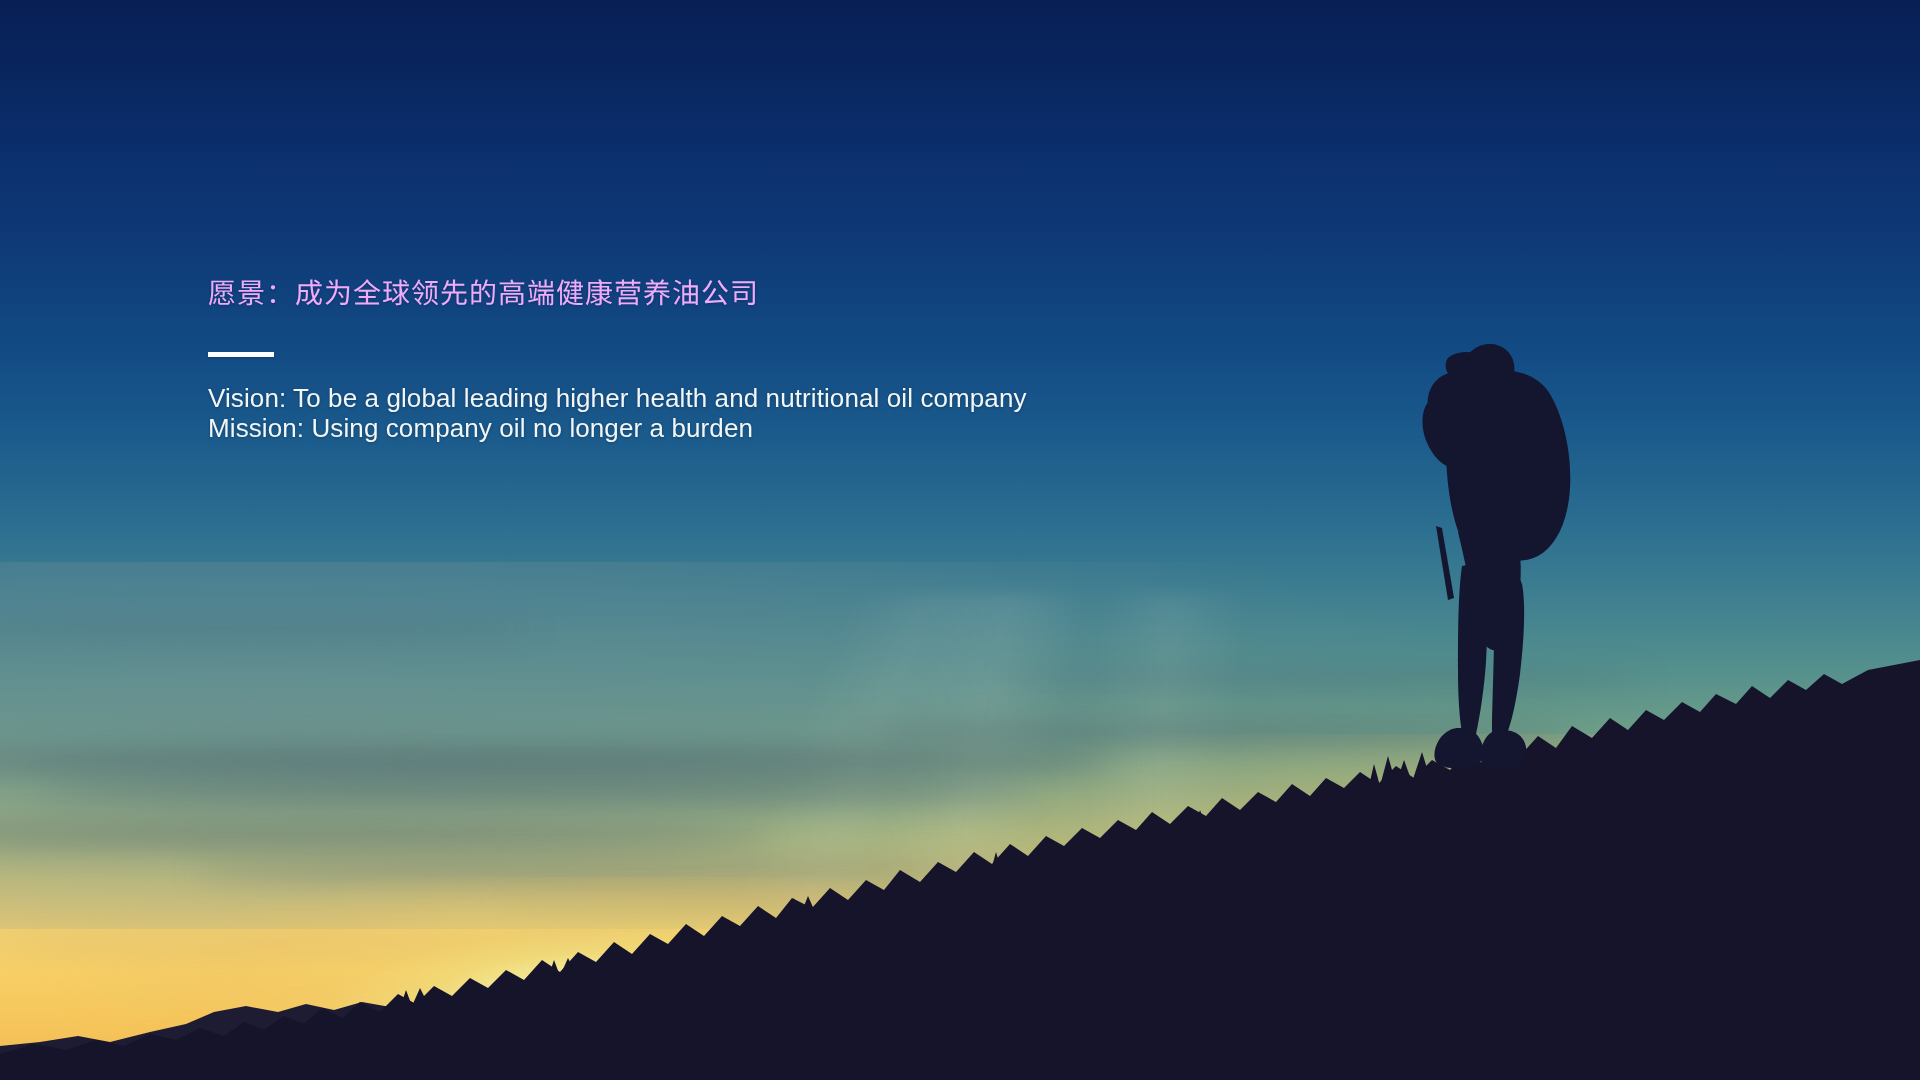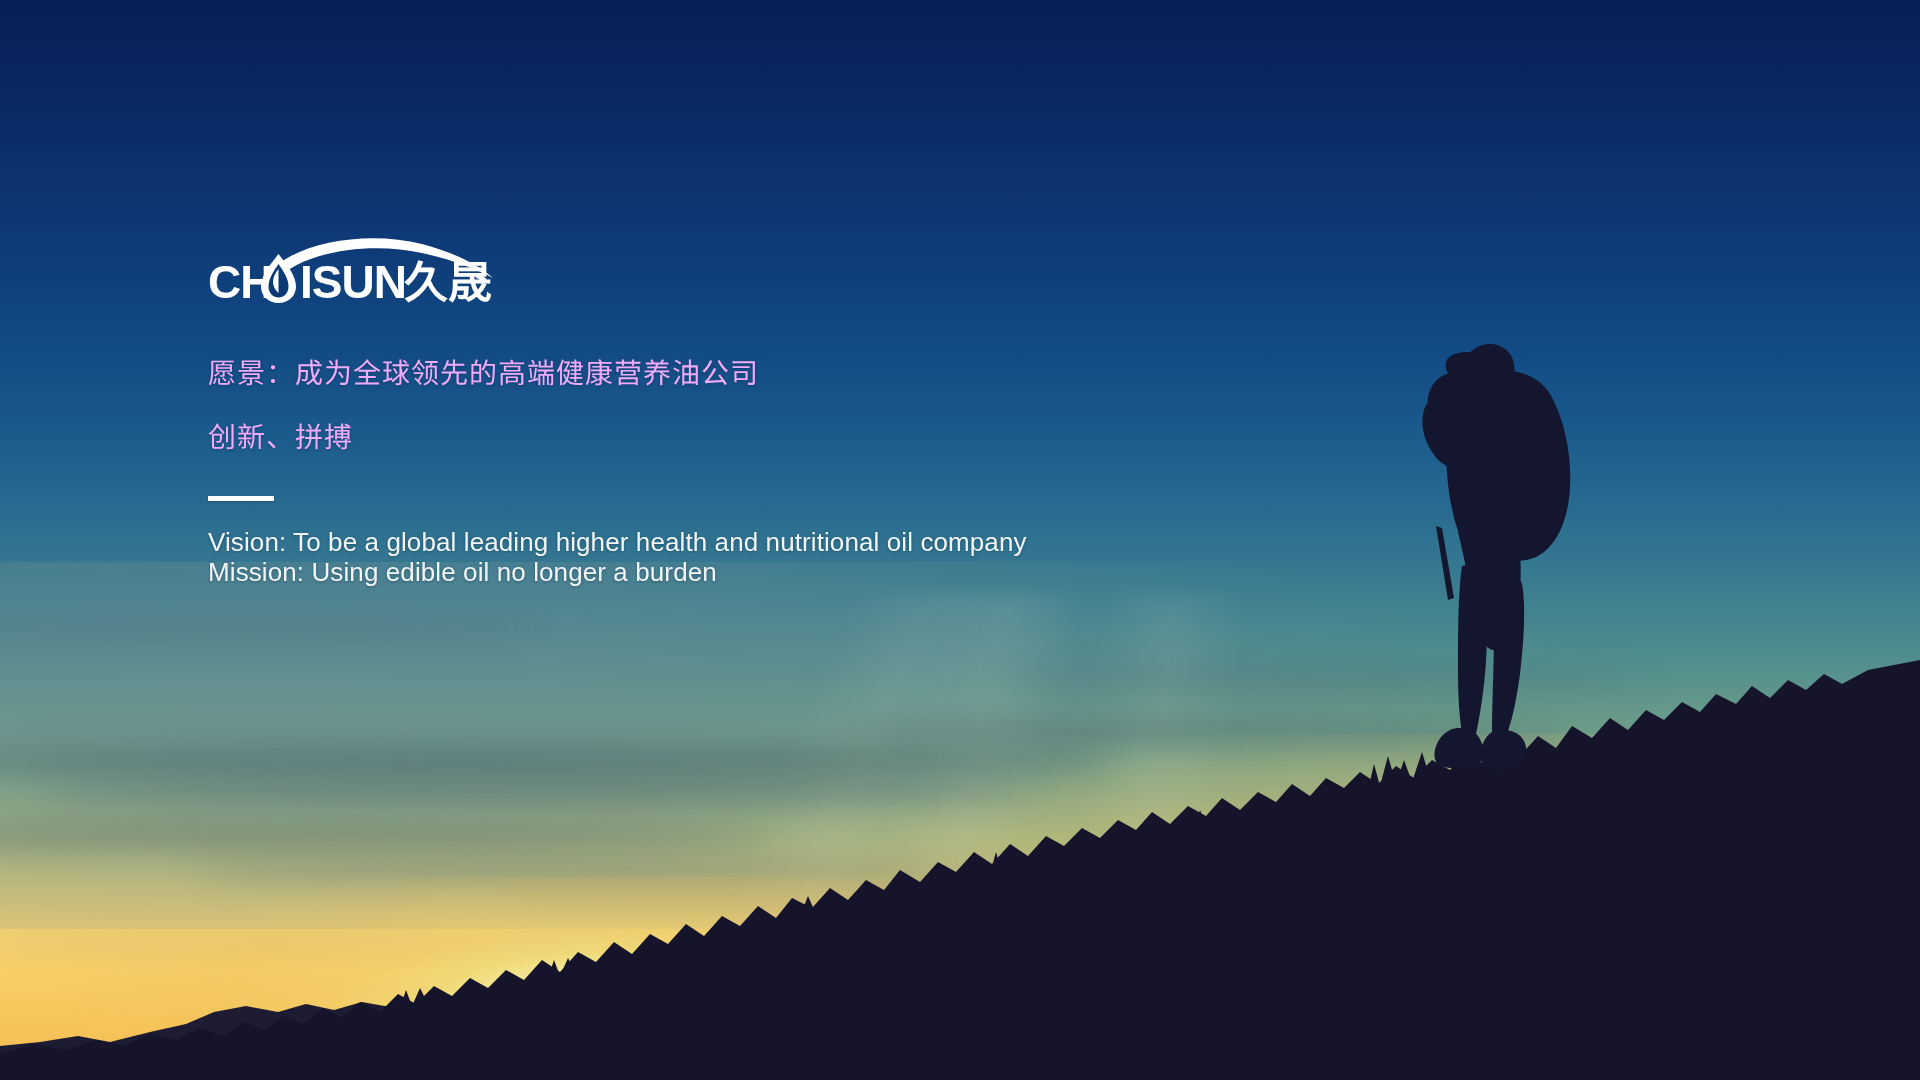--- a/index.html
+++ b/index.html
@@ -290,50 +290,26 @@
                C78,434 54,434 46,428 C38,422 44,400 58,394 Z"></path>
       <path d="M100,396 C110,392 124,394 130,402 C136,410 136,422 130,428
                C120,436 98,436 92,430 C84,422 90,402 100,396 Z"></path>
 
       <path d="M44,190 L50,192 L62,262 L56,264 Z"></path>
     </g>
   </svg>
 
   <div class="content">
 
-    <div class="logo-block">
-      <svg class="logo-svg" width="340" height="80" viewBox="0 0 340 80">
-
-        <path fill="#ffffff" d="M58,40 C84,6 158,-6 214,8 C248,17 272,30 285,42
-                 C270,34 246,24 214,17 C160,5 92,16 66,46 Z"></path>
-
-        <g fill="#ffffff">
-          <text x="0" y="62" font-family="'Liberation Sans','DejaVu Sans',sans-serif" font-size="46" font-weight="bold" letter-spacing="-1">CH</text>
-          <text x="92" y="62" font-family="'Liberation Sans','DejaVu Sans',sans-serif" font-size="46" font-weight="bold" letter-spacing="-1">ISUN</text>
-        </g>
-
-        <g>
-          <path fill="#ffffff" d="M70.5,18 C80,30 88,40 88,50.5 C88,60 80.5,67 70.5,67
-                   C60.5,67 53,60 53,50.5 C53,40 61,30 70.5,18 Z"></path>
-          <path fill="#0c3a74" d="M70.5,28 C76,36 80.5,43 80.5,50.5 C80.5,57 76,61.5 70.5,61.5
-                   C65,61.5 60.5,57 60.5,50.5 C60.5,43 65,36 70.5,28 Z"></path>
-          <path fill="#ffffff" d="M70.5,33 C70.5,33 70.5,46 70.5,57 C67,54 65,50 65,46
-                   C65,41 67.5,36.5 70.5,33 Z"></path>
-        </g>
-
-        <text x="196" y="62" fill="#ffffff" font-family="'DejaVu Sans','Liberation Sans',sans-serif" font-size="44" font-weight="bold">久晟</text>
-      </svg>
-    </div>
 
     <div class="cn-block">
       <span class="cn-line">愿景：成为全球领先的高端健康营养油公司</span>
-      <span class="cn-line">创新、拼搏</span>
     </div>
 
     <div class="divider"></div>
 
     <div class="en-block">
       <span class="en-line">Vision: To be a global leading higher health and nutritional oil company</span>
-      <span class="en-line">Mission: Using edible oil no longer a burden</span>
+      <span class="en-line">Mission: Using company oil no longer a burden</span>
     </div>
 
   </div>
 </div>
 
 </body></html>

